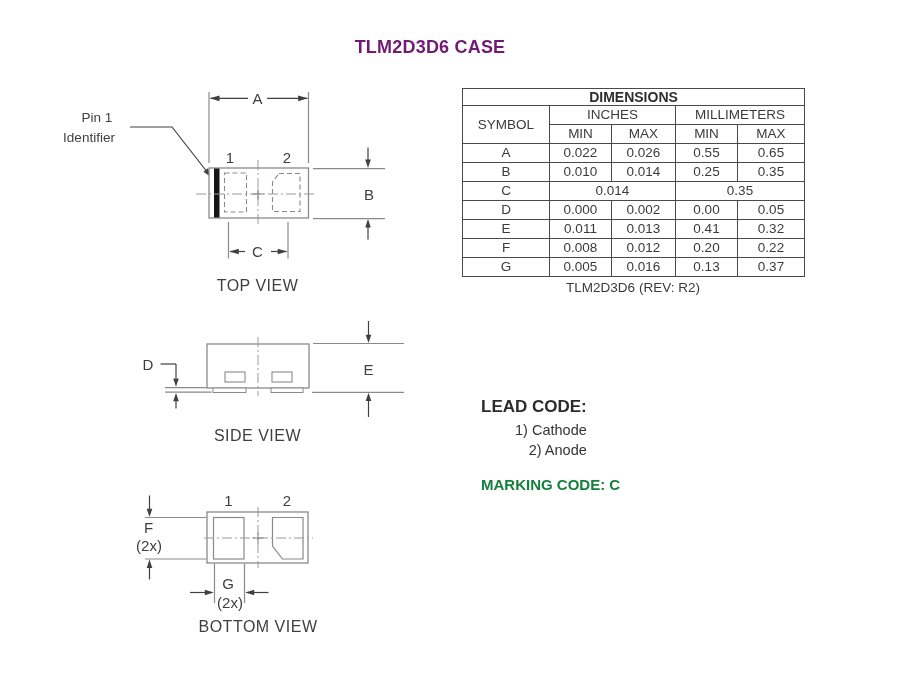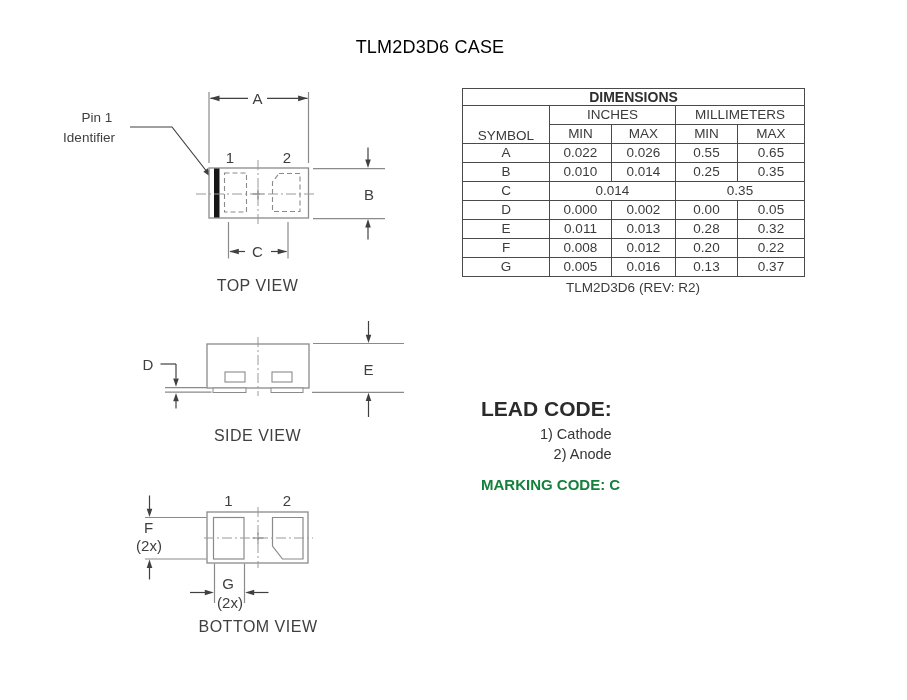--- a/index.html
+++ b/index.html
@@ -4,42 +4,42 @@
 <style>
   html,body{margin:0;padding:0;}
   body{
     width:907px;height:700px;position:relative;background:#ffffff;
     font-family:"Liberation Sans","DejaVu Sans",sans-serif;
     color:#333333;overflow:hidden;
   }
   .abs{position:absolute;}
   #page-title{
     left:305px;top:37px;width:250px;text-align:center;
-    font-size:18px;font-weight:normal;color:#000000;letter-spacing:0.2px;
+    font-size:18px;font-weight:bold;color:#701a75;letter-spacing:0.2px;
   }
   #drawing-svg{left:0;top:0;}
   
   #dim-table-wrap{left:462px;top:88px;}
   table.dims{
     border-collapse:collapse;table-layout:fixed;width:342px;
     font-size:13.5px;color:#3b3b3b;
   }
   table.dims td{
     border:1px solid #4a4a4a;text-align:center;padding:0;
     height:18px;line-height:1.15;background:#ffffff;
   }
   table.dims tr.r-title td{height:15px;font-weight:bold;font-size:14px;color:#2e2e2e;}
-  table.dims td.sym-head{vertical-align:bottom;padding-bottom:0;margin-left:33px;}
+  table.dims td.sym-head{vertical-align:bottom;padding-bottom:11px;margin-left:33px;}
   #table-caption{
     left:462px;top:280px;width:342px;text-align:center;
     font-size:13.5px;color:#3b3b3b;
   }
   
   #lead-code{left:481px;top:397px;font-size:14.5px;color:#343434;}
-  #lead-code .hd{font-weight:bold;font-size:21px;color:#2b2b2b;margin-bottom:3px;}
+  #lead-code .hd{font-weight:bold;font-size:17px;color:#2b2b2b;margin-bottom:3px;}
   #lead-code .itm{line-height:20px;text-align:right;}
   #marking-code{left:481px;top:476px;font-size:15px;font-weight:bold;color:#15803d;}
   
   text{fill:#3f3f3f;font-family:"Liberation Sans","DejaVu Sans",sans-serif;}
   .dimtxt{font-size:15px;}
   .pintxt{font-size:13.5px;}
   .viewtxt{font-size:16px;letter-spacing:0.5px;}
   .numtxt{font-size:15px;}
 </style>
 </head>
@@ -222,21 +222,21 @@
         <td>D</td>
         <td>0.000</td>
         <td>0.002</td>
         <td>0.00</td>
         <td>0.05</td>
       </tr>
       <tr>
         <td>E</td>
         <td>0.011</td>
         <td>0.013</td>
-        <td>0.28</td>
+        <td>0.41</td>
         <td>0.32</td>
       </tr>
       <tr>
         <td>F</td>
         <td>0.008</td>
         <td>0.012</td>
         <td>0.20</td>
         <td>0.22</td>
       </tr>
       <tr>

